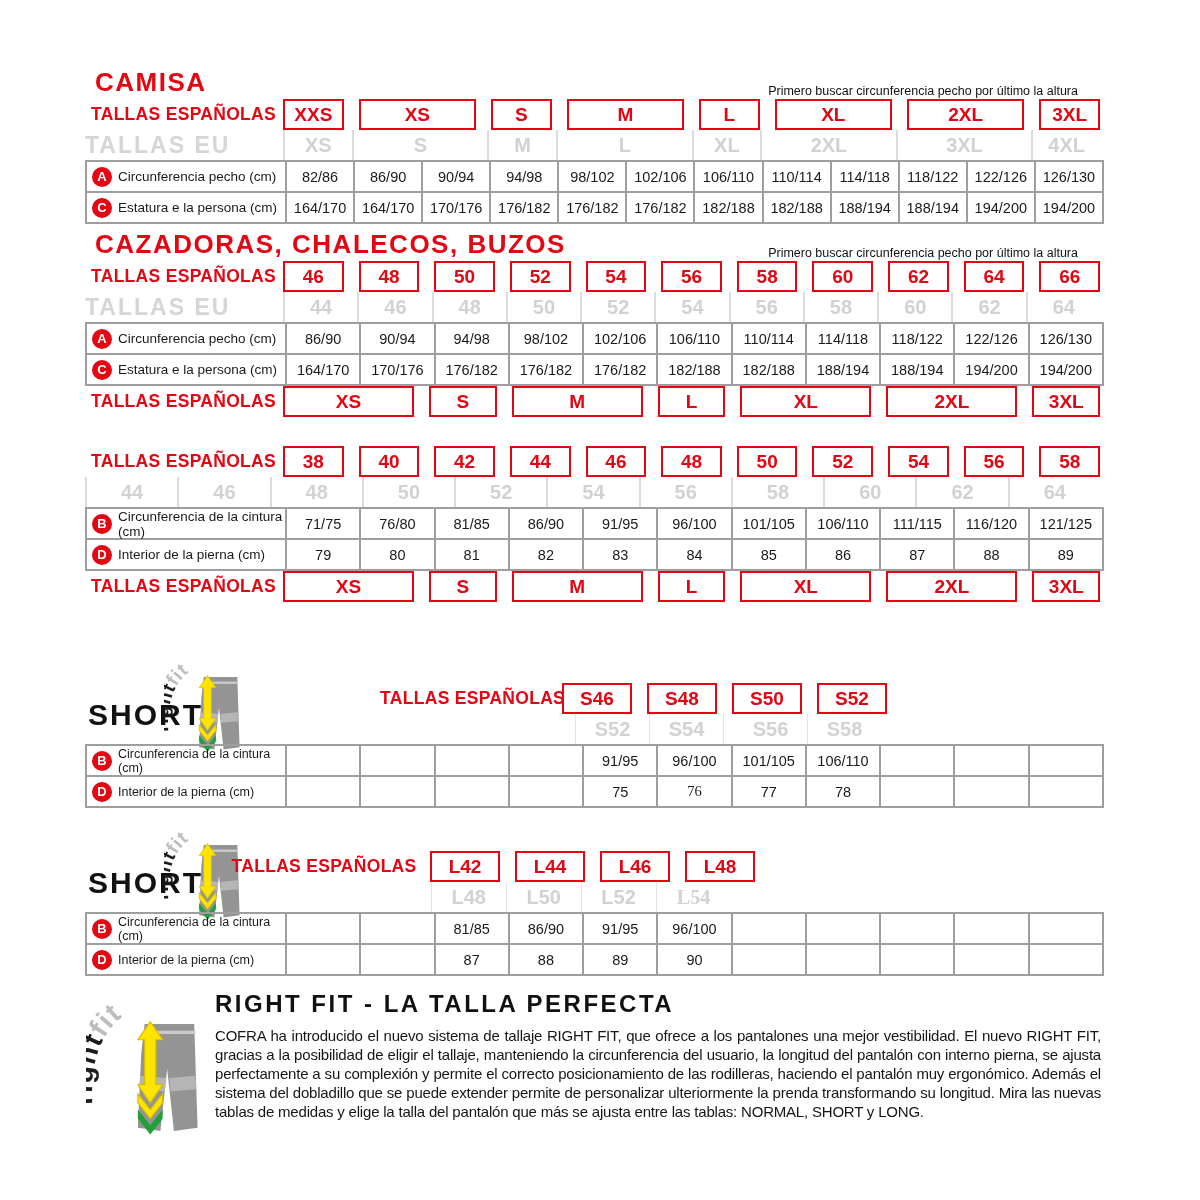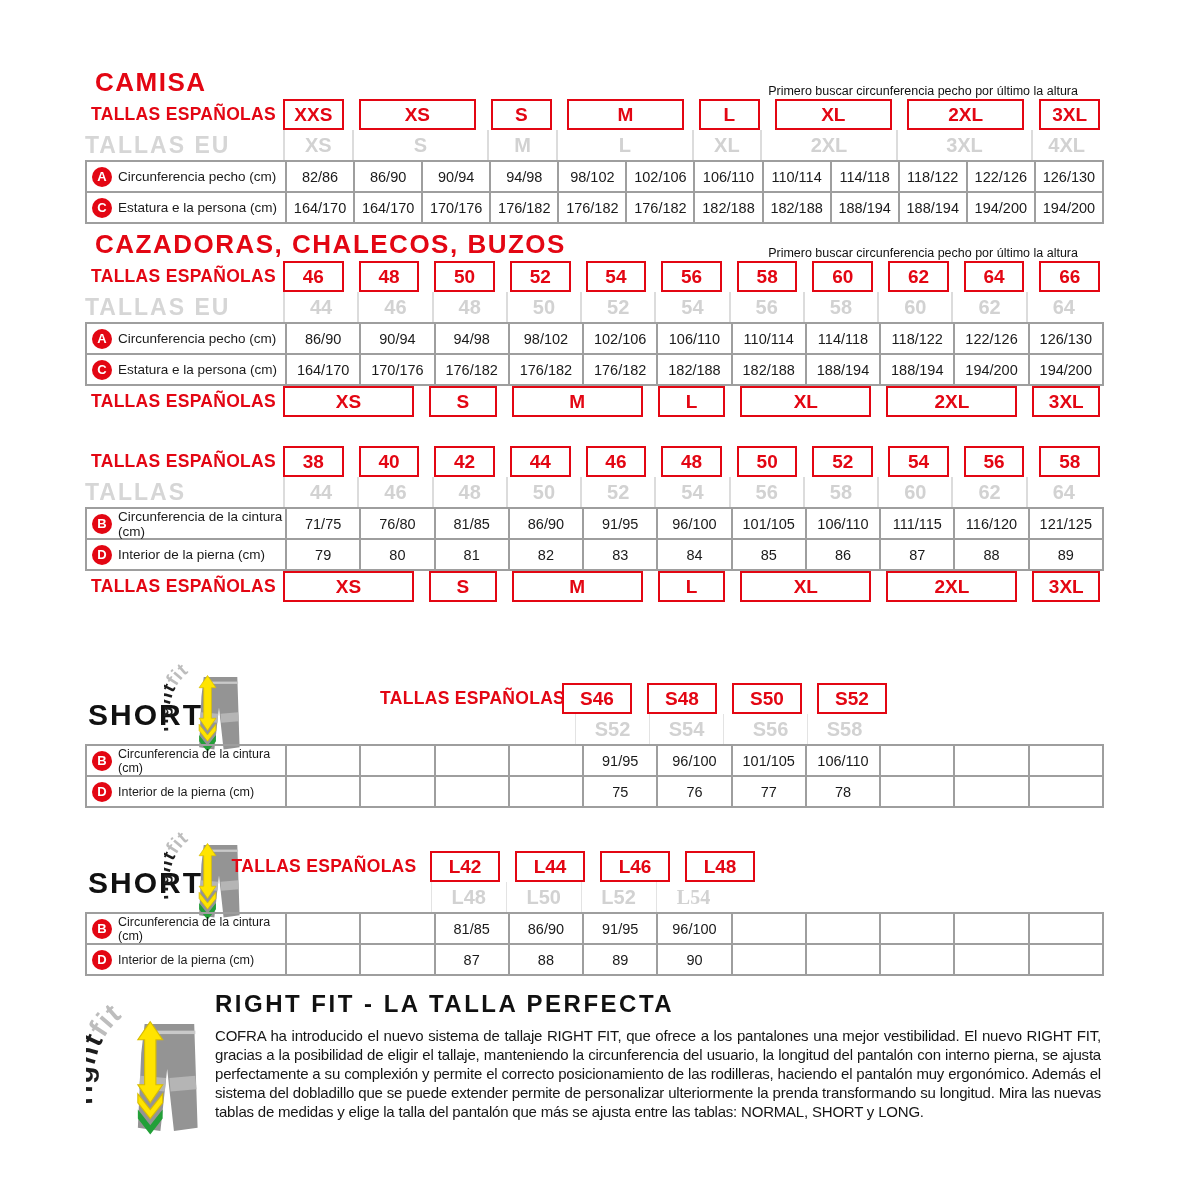--- a/index.html
+++ b/index.html
@@ -231,21 +231,20 @@
             <div class="es-box" style="flex-grow: 1;">46</div>
             <div class="es-box" style="flex-grow: 1;">48</div>
             <div class="es-box" style="flex-grow: 1;">50</div>
             <div class="es-box" style="flex-grow: 1;">52</div>
             <div class="es-box" style="flex-grow: 1;">54</div>
             <div class="es-box" style="flex-grow: 1;">56</div>
             <div class="es-box" style="flex-grow: 1;">58</div>
           </div>
         </div>
         <div class="row eu-row">
-          <div class="row-label grey-row-label">TALLAS</div>
           <div class="cells">
             <div class="eu-cell" style="flex-grow: 1;">44</div>
             <div class="eu-cell" style="flex-grow: 1;">46</div>
             <div class="eu-cell" style="flex-grow: 1;">48</div>
             <div class="eu-cell" style="flex-grow: 1;">50</div>
             <div class="eu-cell" style="flex-grow: 1;">52</div>
             <div class="eu-cell" style="flex-grow: 1;">54</div>
             <div class="eu-cell" style="flex-grow: 1;">56</div>
             <div class="eu-cell" style="flex-grow: 1;">58</div>
             <div class="eu-cell" style="flex-grow: 1;">60</div>
@@ -369,21 +368,21 @@
             <div class="row-label data-label">
               <span class="circ">D</span>
               <span class="lbl-text">Interior de la pierna (cm)</span>
             </div>
             <div class="cells">
               <div class="val-cell" style="flex-grow: 1;"></div>
               <div class="val-cell" style="flex-grow: 1;"></div>
               <div class="val-cell" style="flex-grow: 1;"></div>
               <div class="val-cell" style="flex-grow: 1;"></div>
               <div class="val-cell" style="flex-grow: 1;">75</div>
-              <div class="val-cell" style="flex-grow: 1;">76</div>
+              <div class="val-cell" style="flex-grow: 1; font-family: Liberation Serif, serif;">76</div>
               <div class="val-cell" style="flex-grow: 1;">77</div>
               <div class="val-cell" style="flex-grow: 1;">78</div>
               <div class="val-cell" style="flex-grow: 1;"></div>
               <div class="val-cell" style="flex-grow: 1;"></div>
               <div class="val-cell" style="flex-grow: 1;"></div>
             </div>
           </div>
         </div>
       </div>
   </div>

